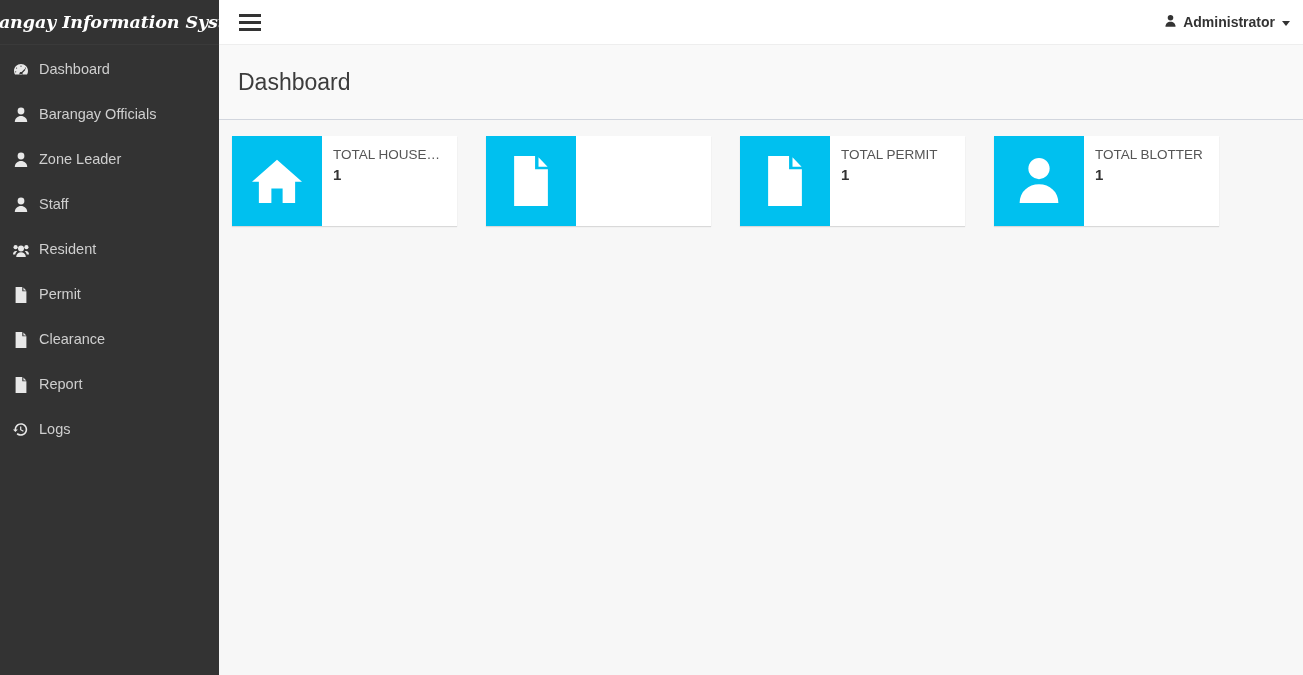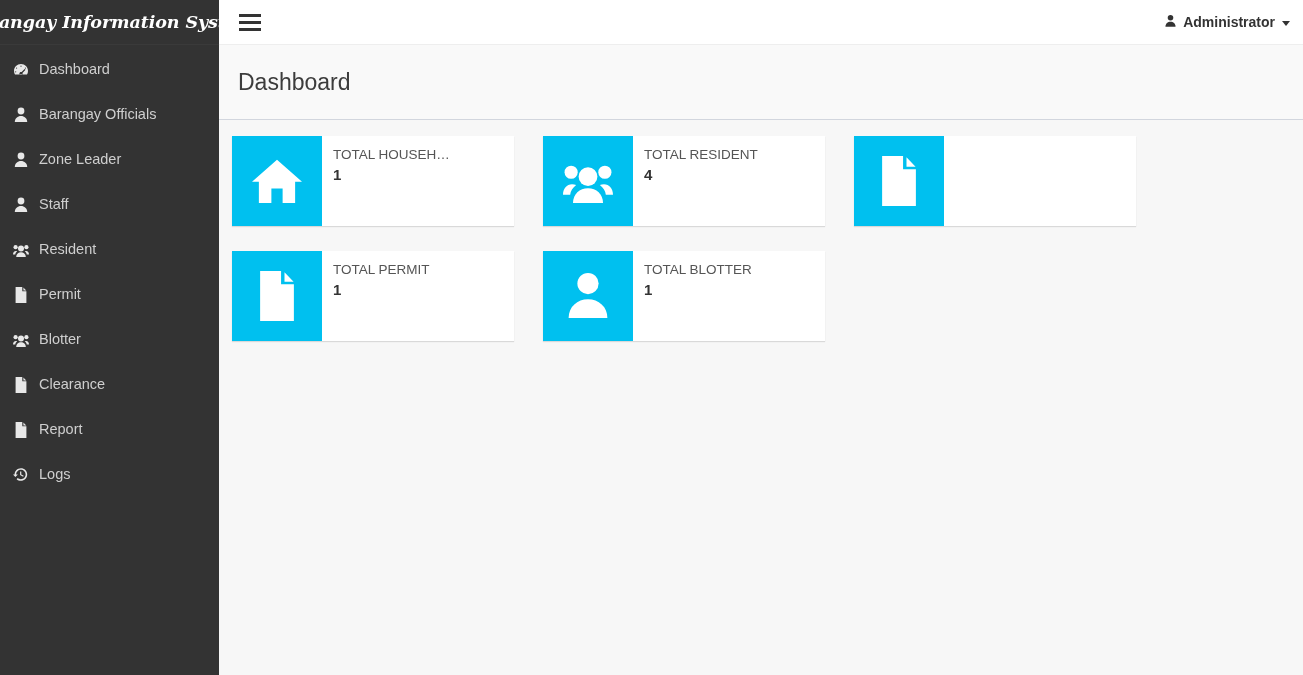--- a/index.html
+++ b/index.html
@@ -120,21 +120,21 @@
     background: #f7f7f7;
     padding: 15px 0 0 13px;
     overflow: hidden;
   }
   .card-row {
     display: flex;
     flex-wrap: wrap;
     gap: 0px;
   }
   .card-cell {
-    width: 311px;
+    width: 254px;
     padding-right: 29px;
     margin-bottom: 25px;
   }
   .info-box {
     display: flex;
     height: 90px;
     background: #ffffff;
     box-shadow: 0 1px 1px rgba(0,0,0,0.12);
     cursor: pointer;
   }
@@ -227,33 +227,20 @@
             </span>
             <span class="nav-label">Resident</span>
           </li>
           <li class="nav-item">
             <span class="nav-ico">
               <svg width="16" height="16" viewBox="0 0 16 16" fill="#e8e8e8">
                 <path d="M9.3 0H2.6v16h10.8V4.2H9.3zm1.1.4l2.9 3h-2.9z"></path>
               </svg>
             </span>
             <span class="nav-label">Permit</span>
-          </li>
-          <li class="nav-item">
-            <span class="nav-ico">
-              <svg width="16" height="16" viewBox="0 0 16 16" fill="#e8e8e8">
-                <circle cx="8" cy="6.6" r="3"></circle>
-                <path d="M3.2 15c0-2.8 2.1-4.7 4.8-4.7s4.8 1.9 4.8 4.7z"></path>
-                <circle cx="2.6" cy="5.2" r="2.1"></circle>
-                <path d="M0 12.4c0-2 1.2-3.4 2.9-3.4.5 0 .9.1 1.3.3-1.1.9-1.8 2-1.9 3.1z"></path>
-                <circle cx="13.4" cy="5.2" r="2.1"></circle>
-                <path d="M16 12.4c0-2-1.2-3.4-2.9-3.4-.5 0-.9.1-1.3.3 1.1.9 1.8 2 1.9 3.1z"></path>
-              </svg>
-            </span>
-            <span class="nav-label">Blotter</span>
           </li>
           <li class="nav-item">
             <span class="nav-ico">
               <svg width="16" height="16" viewBox="0 0 16 16" fill="#e8e8e8">
                 <path d="M9.3 0H2.6v16h10.8V4.2H9.3zm1.1.4l2.9 3h-2.9z"></path>
               </svg>
             </span>
             <span class="nav-label">Clearance</span>
           </li>
           <li class="nav-item">
@@ -310,38 +297,20 @@
             <div class="info-content">
               <span class="info-text">TOTAL HOUSEH…</span>
               <span class="info-number">1</span>
             </div>
           </div>
         </div>
         <div class="card-cell">
           <div class="info-box">
             <div class="info-icon">
               <svg width="50" height="50" viewBox="0 0 16 16" fill="#ffffff">
-                <circle cx="8" cy="6.6" r="3"></circle>
-                <path d="M3.2 15c0-2.8 2.1-4.7 4.8-4.7s4.8 1.9 4.8 4.7z"></path>
-                <circle cx="2.6" cy="5.2" r="2.1"></circle>
-                <path d="M0 12.4c0-2 1.2-3.4 2.9-3.4.5 0 .9.1 1.3.3-1.1.9-1.8 2-1.9 3.1z"></path>
-                <circle cx="13.4" cy="5.2" r="2.1"></circle>
-                <path d="M16 12.4c0-2-1.2-3.4-2.9-3.4-.5 0-.9.1-1.3.3 1.1.9 1.8 2 1.9 3.1z"></path>
-              </svg>
-            </div>
-            <div class="info-content">
-              <span class="info-text">TOTAL RESIDENT</span>
-              <span class="info-number">4</span>
-            </div>
-          </div>
-        </div>
-        <div class="card-cell">
-          <div class="info-box">
-            <div class="info-icon">
-              <svg width="50" height="50" viewBox="0 0 16 16" fill="#ffffff">
                 <path d="M9.3 0H2.6v16h10.8V4.2H9.3zm1.1.4l2.9 3h-2.9z"></path>
               </svg>
             </div>
           </div>
         </div>
         <div class="card-cell">
           <div class="info-box">
             <div class="info-icon">
               <svg width="50" height="50" viewBox="0 0 16 16" fill="#ffffff">
                 <path d="M9.3 0H2.6v16h10.8V4.2H9.3zm1.1.4l2.9 3h-2.9z"></path>

